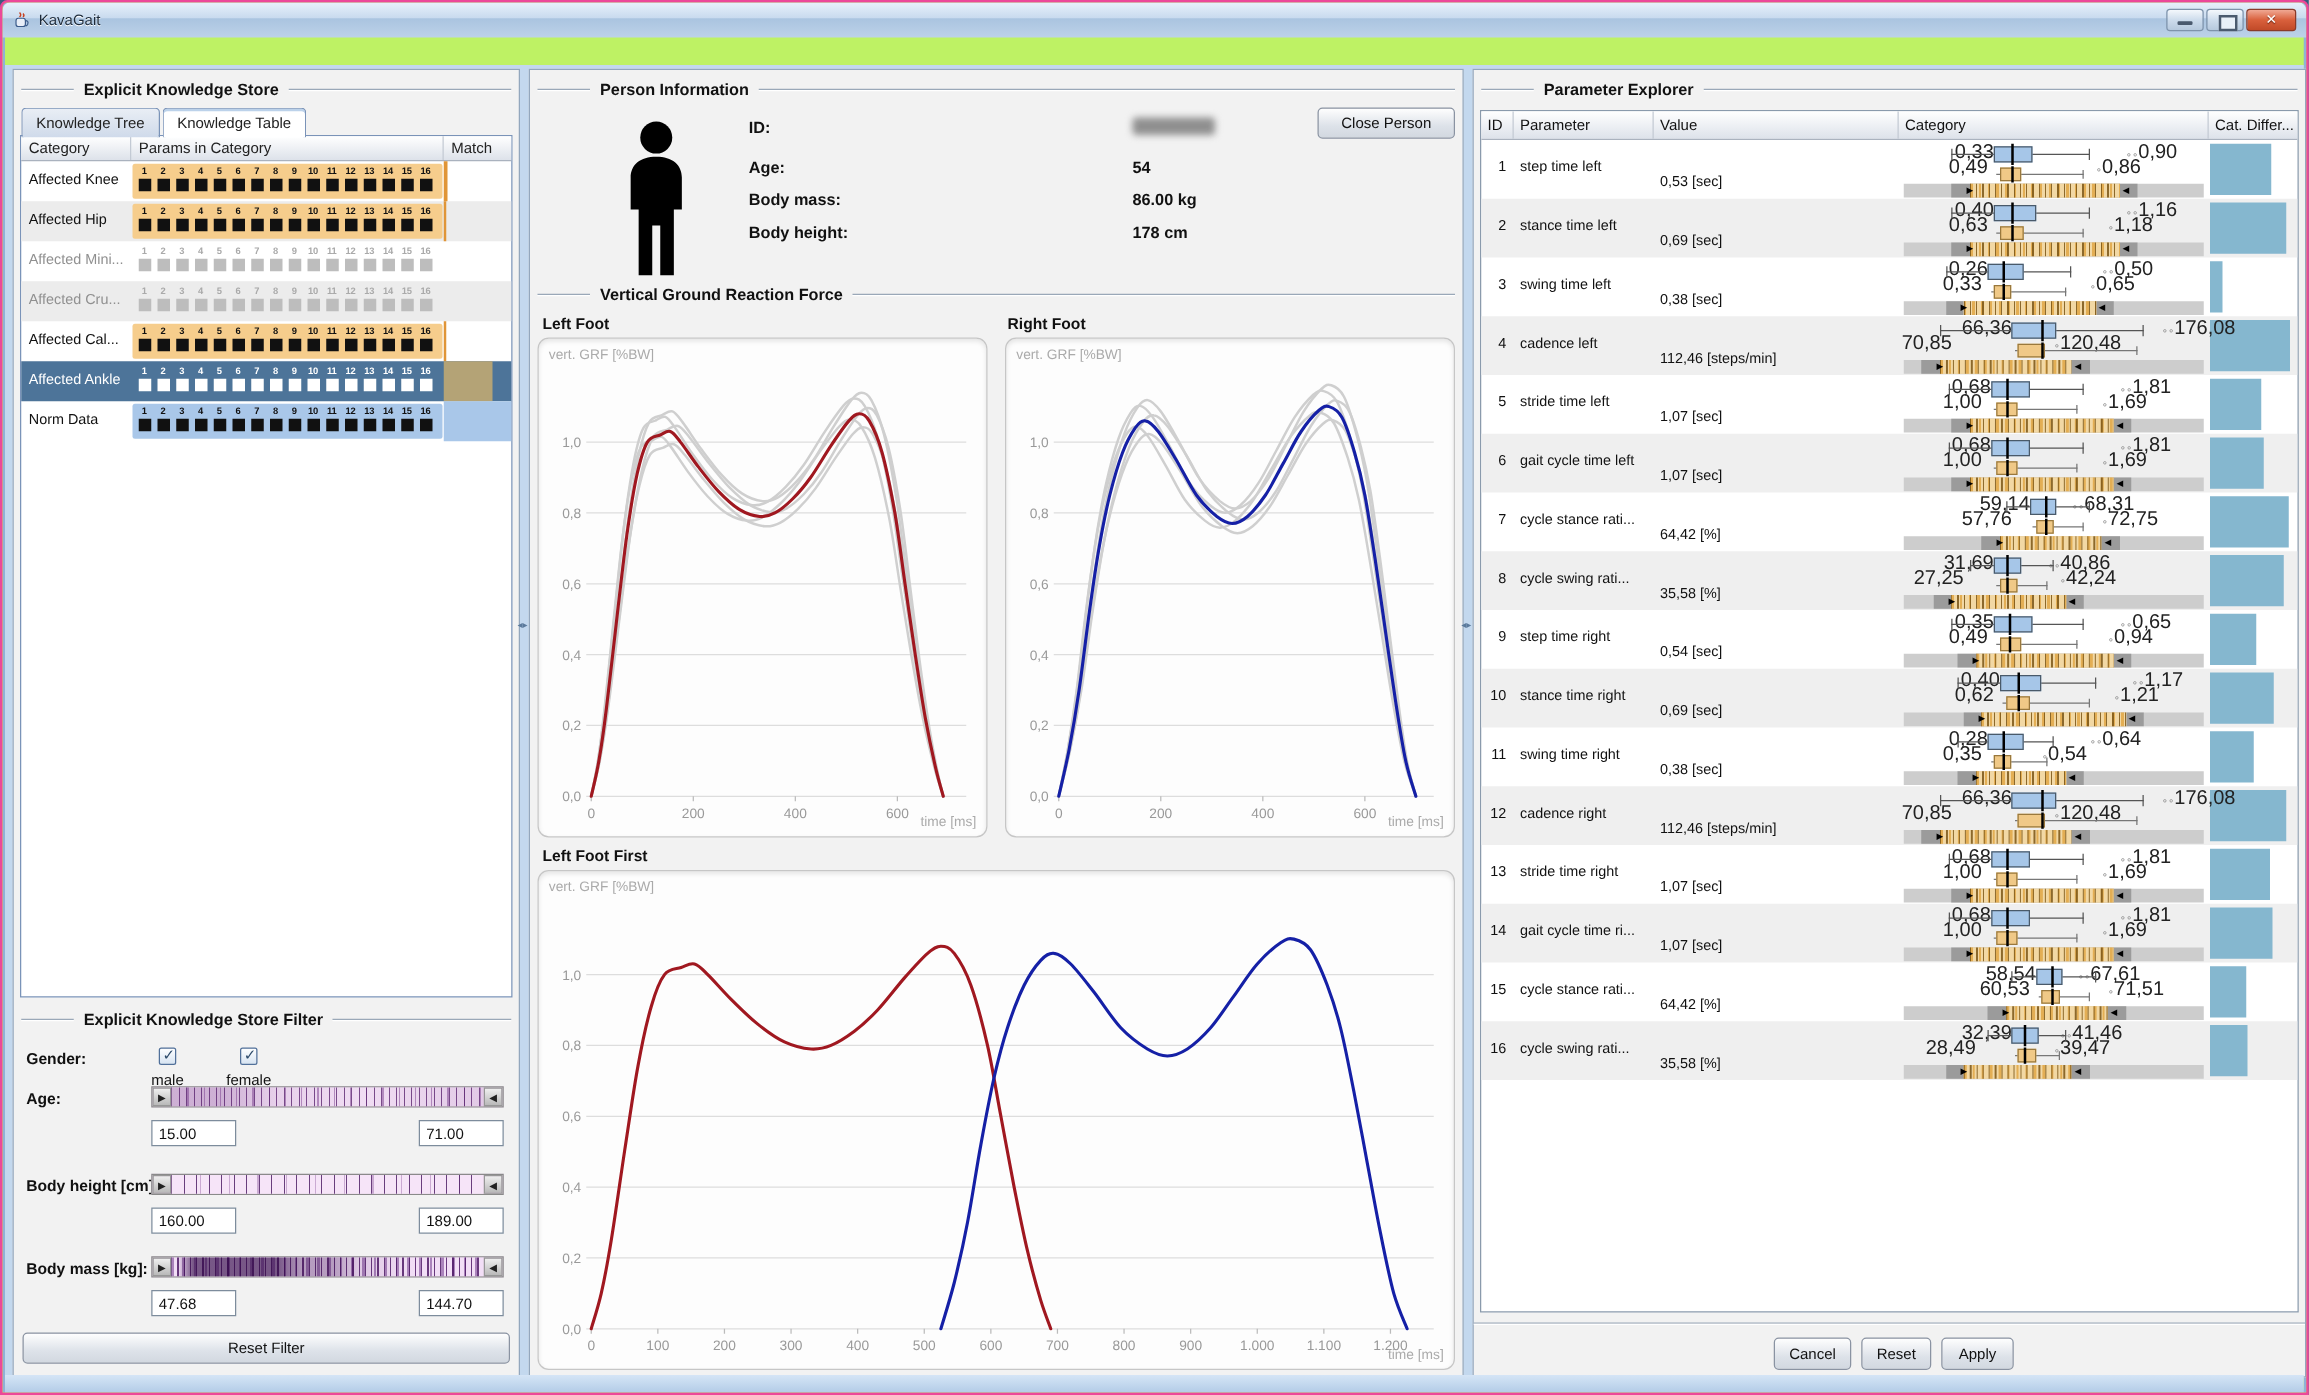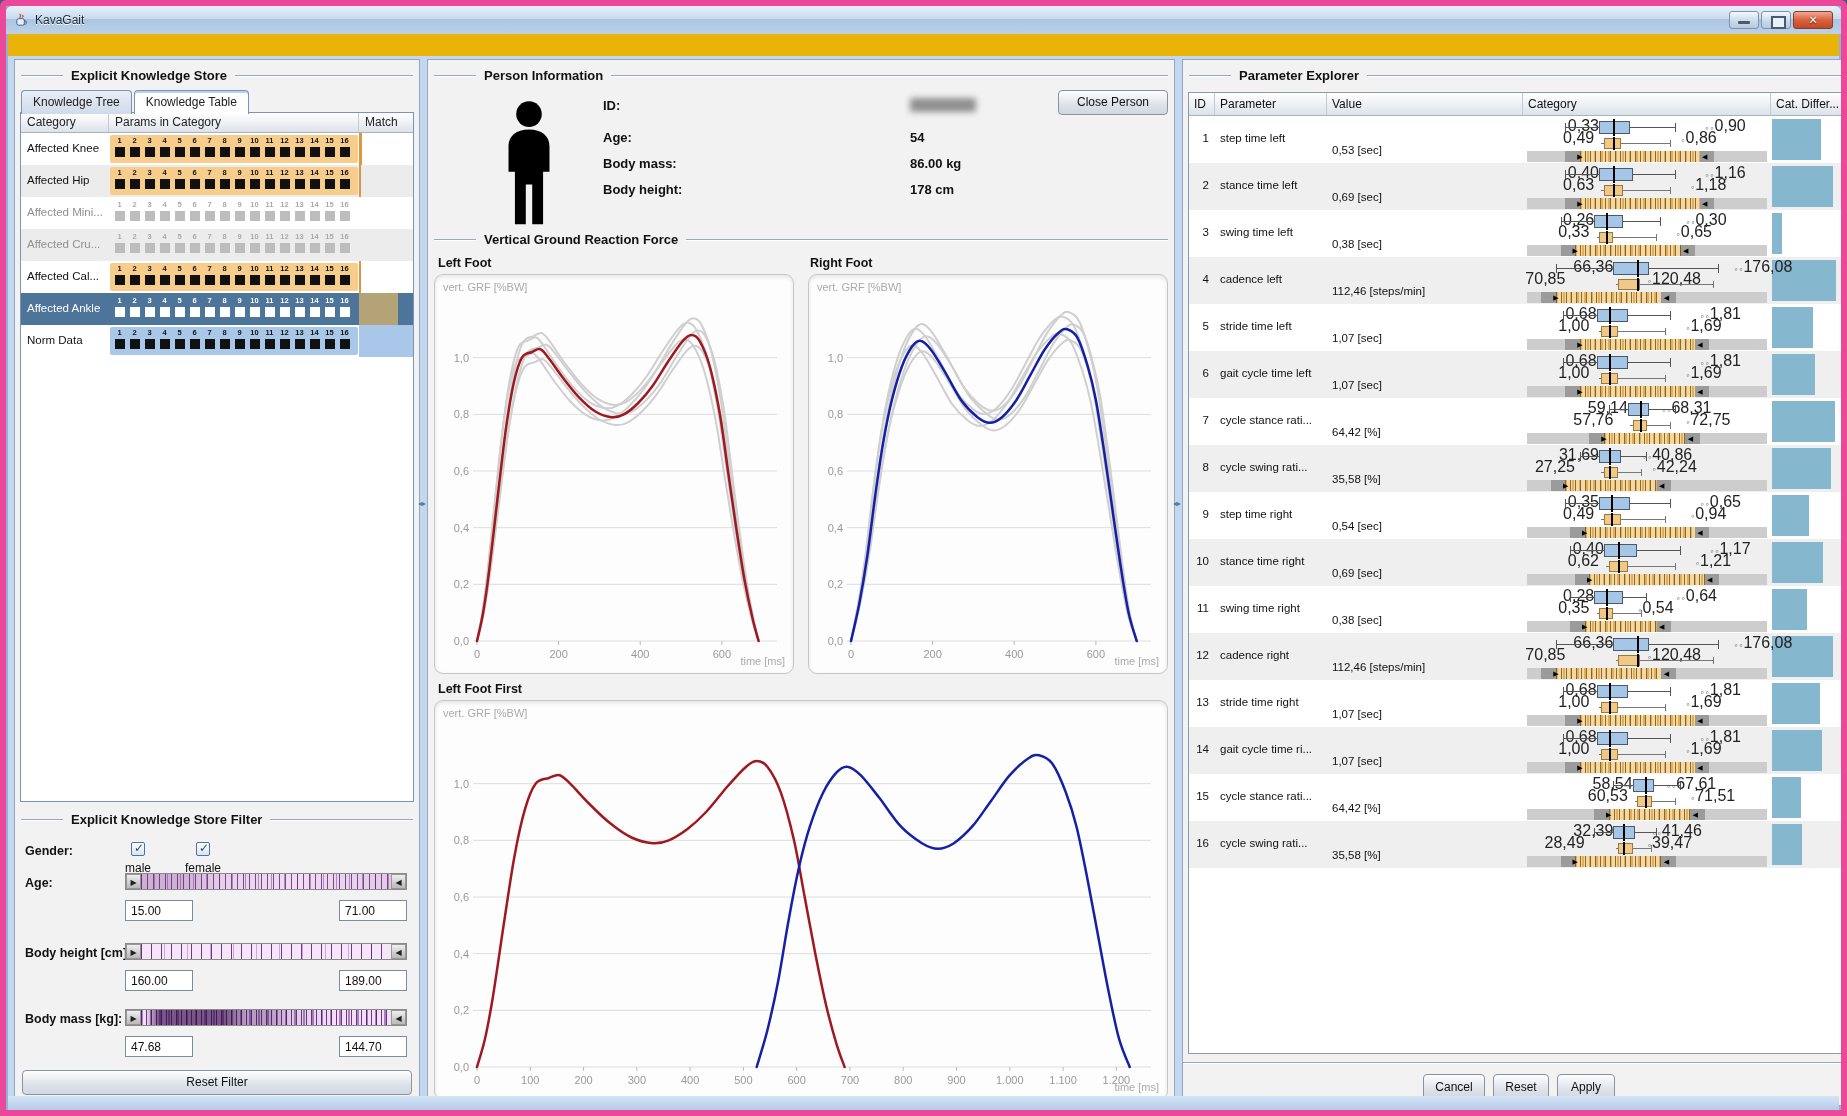--- a/index.html
+++ b/index.html
@@ -1,21 +1,21 @@
 <!DOCTYPE html>
 <html><head>
 <meta charset="utf-8">
 <style>
   * { margin:0; padding:0; box-sizing:border-box; }
   html,body { width:1847px; height:1116px; overflow:hidden; }
   body { font-family:"Liberation Sans","DejaVu Sans",sans-serif; font-size:12px; color:#111; background:#3b5a7d; }
 
   
-  .window { position:absolute; inset:0; border:6px solid #ec4899; border-radius:6px 6px 0 0;
-            background:#eab308; box-shadow:inset 0 0 0 2px #8fb2d6; overflow:hidden; }
+  .window { position:absolute; inset:0; border:2px solid #ec4899; border-radius:6px 6px 0 0;
+            background:#bef264; box-shadow:inset 0 0 0 2px #8fb2d6; overflow:hidden; }
   .titlebar { position:absolute; left:0; right:0; top:0; height:28px;
               background:linear-gradient(#e8f1fb,#c8daee 45%,#aac4e0 46%,#bdd2e8);
               display:flex; align-items:center; padding:0 8px; border-radius:6px 6px 0 0; }
   .title-text { font-size:12px; color:#1c2a3a; margin-left:6px; text-shadow:0 1px 0 #fff; }
   .winbtns { position:absolute; right:8px; top:5px; display:flex; gap:2px; }
   .wbtn { width:30px; height:18px; border:1px solid #7e93ab; border-radius:3px;
           background:linear-gradient(#f4f8fc,#cddcec 50%,#b6c9dd); position:relative; }
   .wbtn.close { width:40px; background:linear-gradient(#f0a893,#d9603c 50%,#c14a28); border-color:#8a3a28; }
   .wbtn.min::before { content:""; position:absolute; left:8px; right:8px; bottom:4px; height:3px; background:#4a5a6e; border-radius:1px; }
   .wbtn.max::before { content:""; position:absolute; left:9px; top:4px; width:11px; height:9px; border:2px solid #4a5a6e; background:#e8f0f8; }
@@ -969,21 +969,21 @@
                 <div class="differ-bar" style="width: 90%;"></div>
               </div>
   </div>
             <div class="prow">
     <div class="c-id">3</div>
     <div class="c-param">swing time left</div>
     <div class="c-value">0,38 [sec]</div>
     <div class="c-cat">
       <div class="pgraph">
         <span class="pg-lab pg-tl" style="right: 72%;">0,26</span>
-        <span class="pg-lab pg-tr" style="left: 66%;">0,30</span>
+        <span class="pg-lab pg-tr" style="left: 66%;">0,50</span>
         <span class="pg-lab pg-bl" style="right: 74%;">0,33</span>
         <span class="pg-lab pg-br" style="left: 62%;">0,65</span>
         <div class="pg-wh1" style="left: 14%; width: 42%;"></div>
         <div class="pg-box" style="left: 28%; width: 12%;"></div>
         <div class="pg-med pg-med1" style="left: 33%;"></div>
         <div class="pg-wh2" style="left: 29%; width: 25%;"></div>
         <div class="pg-box2" style="left: 30%; width: 6%;"></div>
         <div class="pg-med pg-med2" style="left: 33%;"></div>
         <div class="pg-slider">
           <div class="pg-range" style="left: 14%; width: 56%;"></div>

